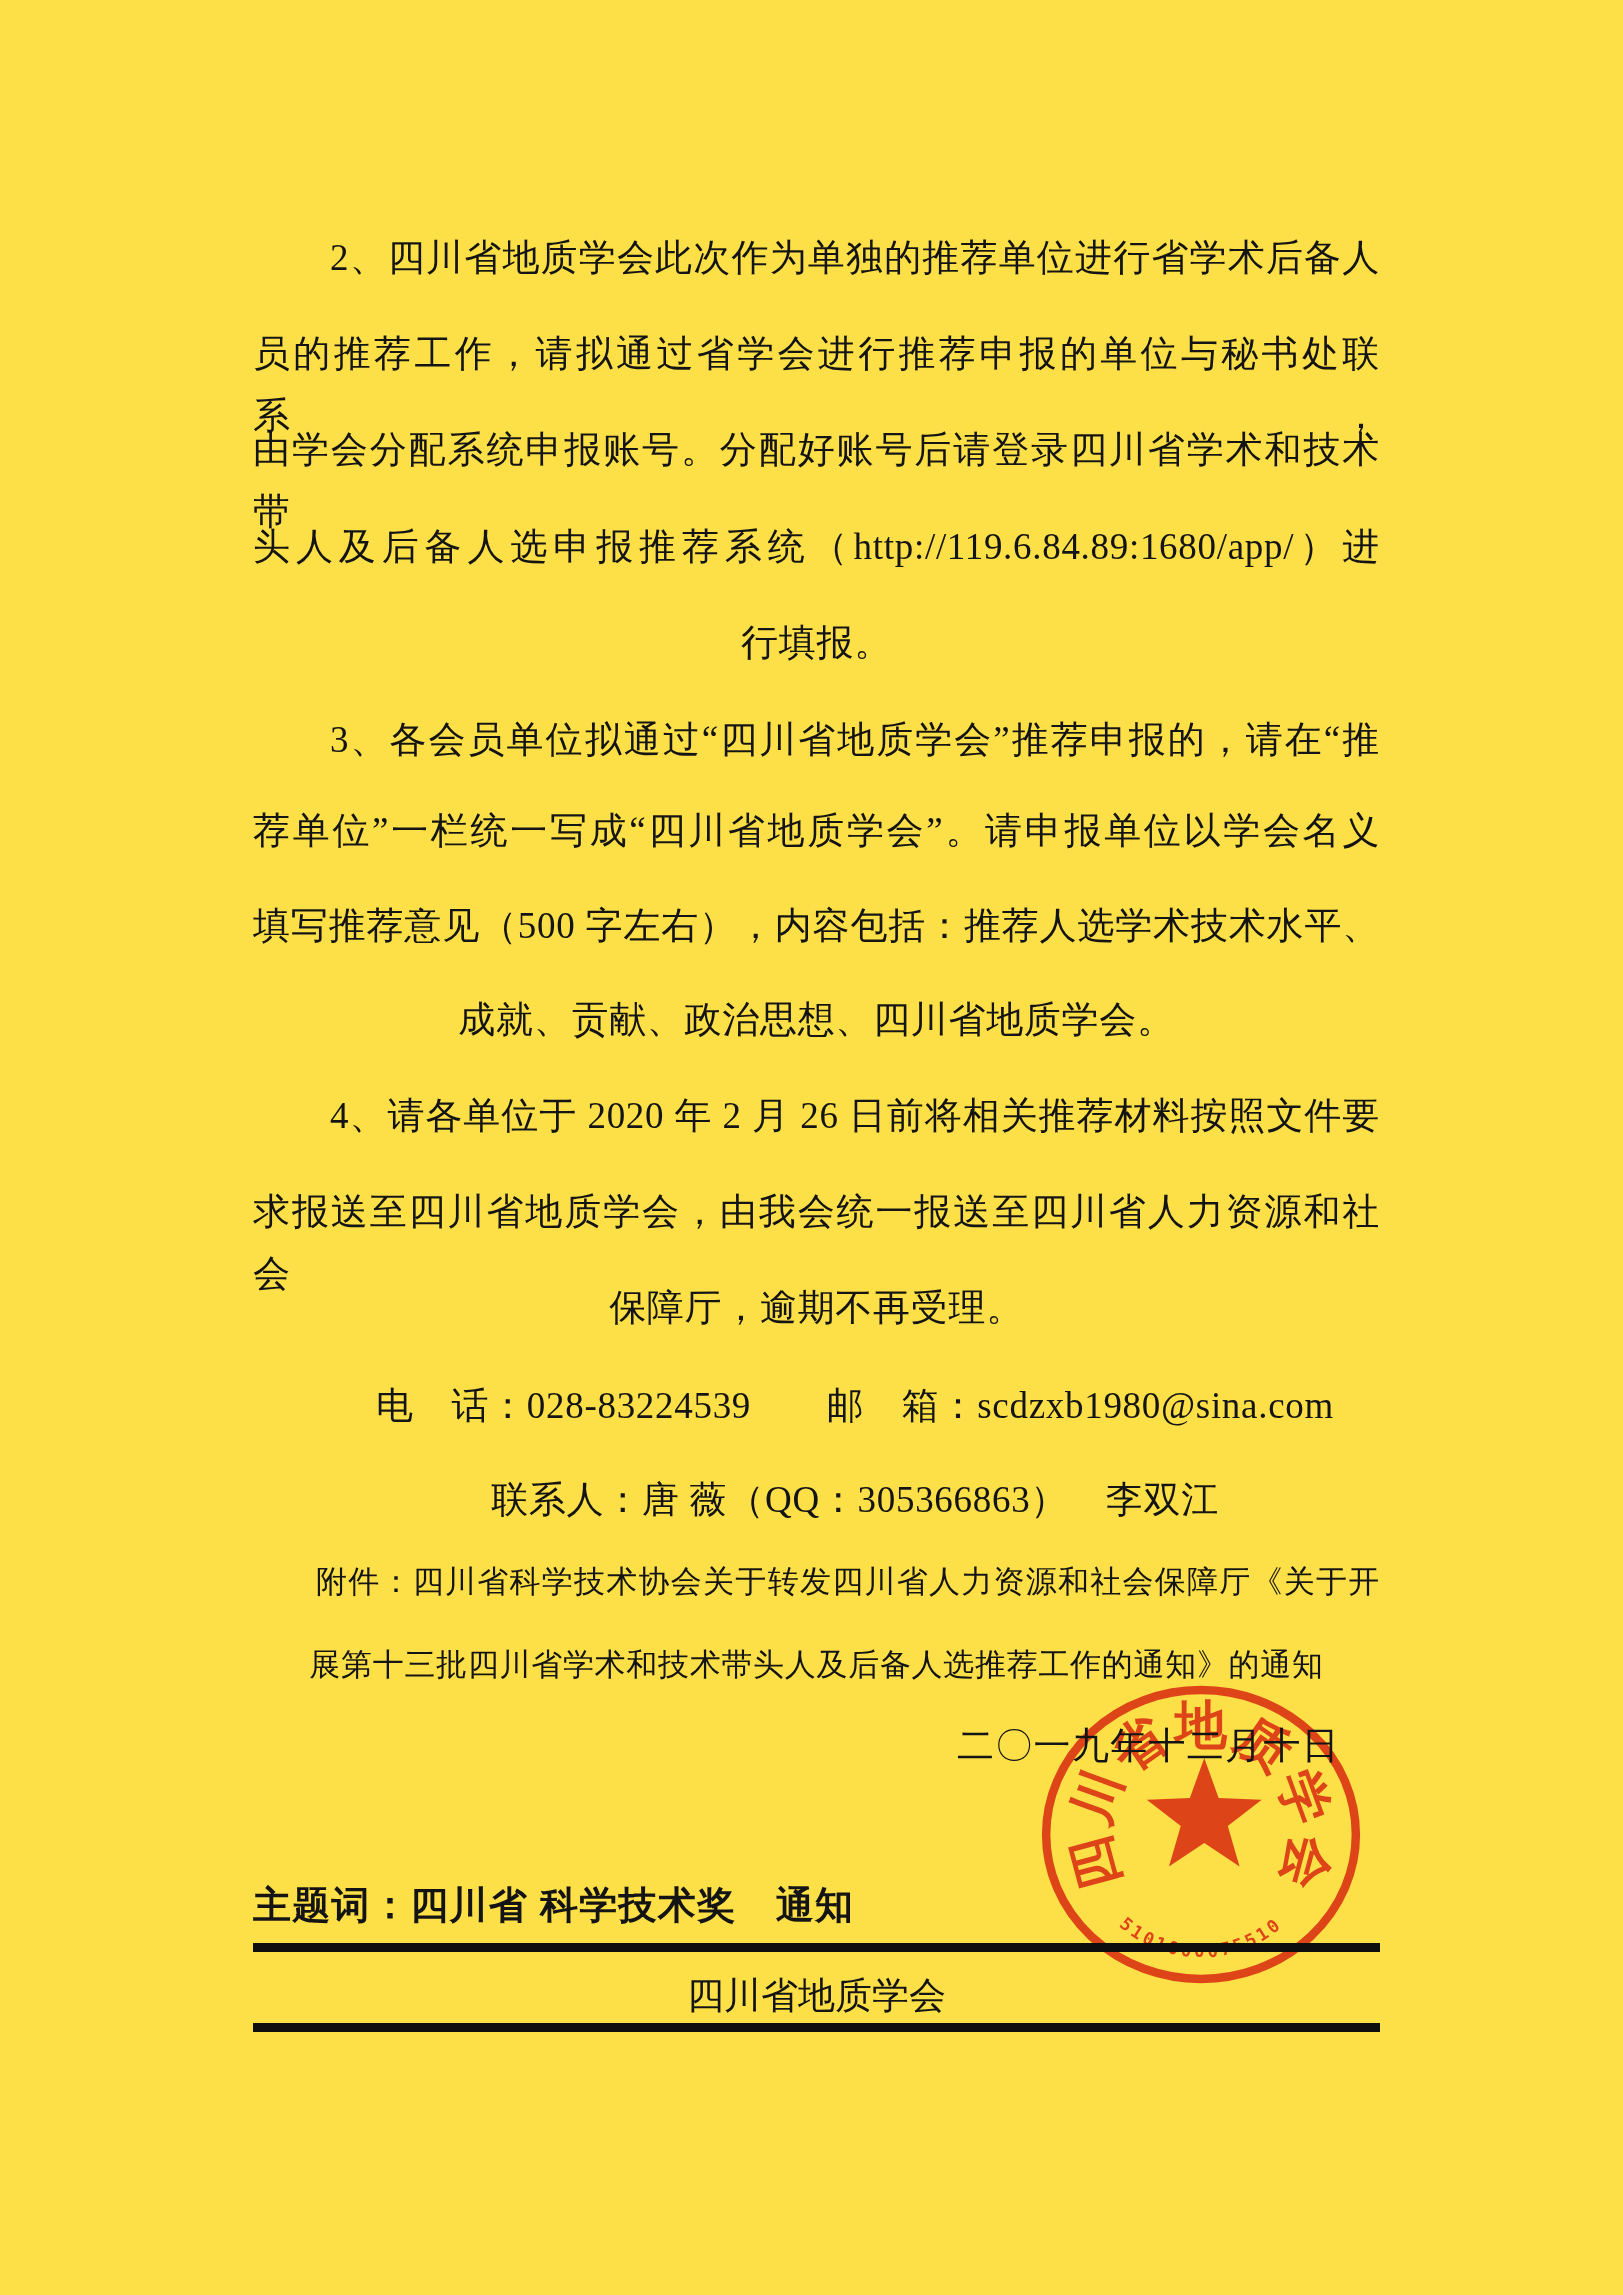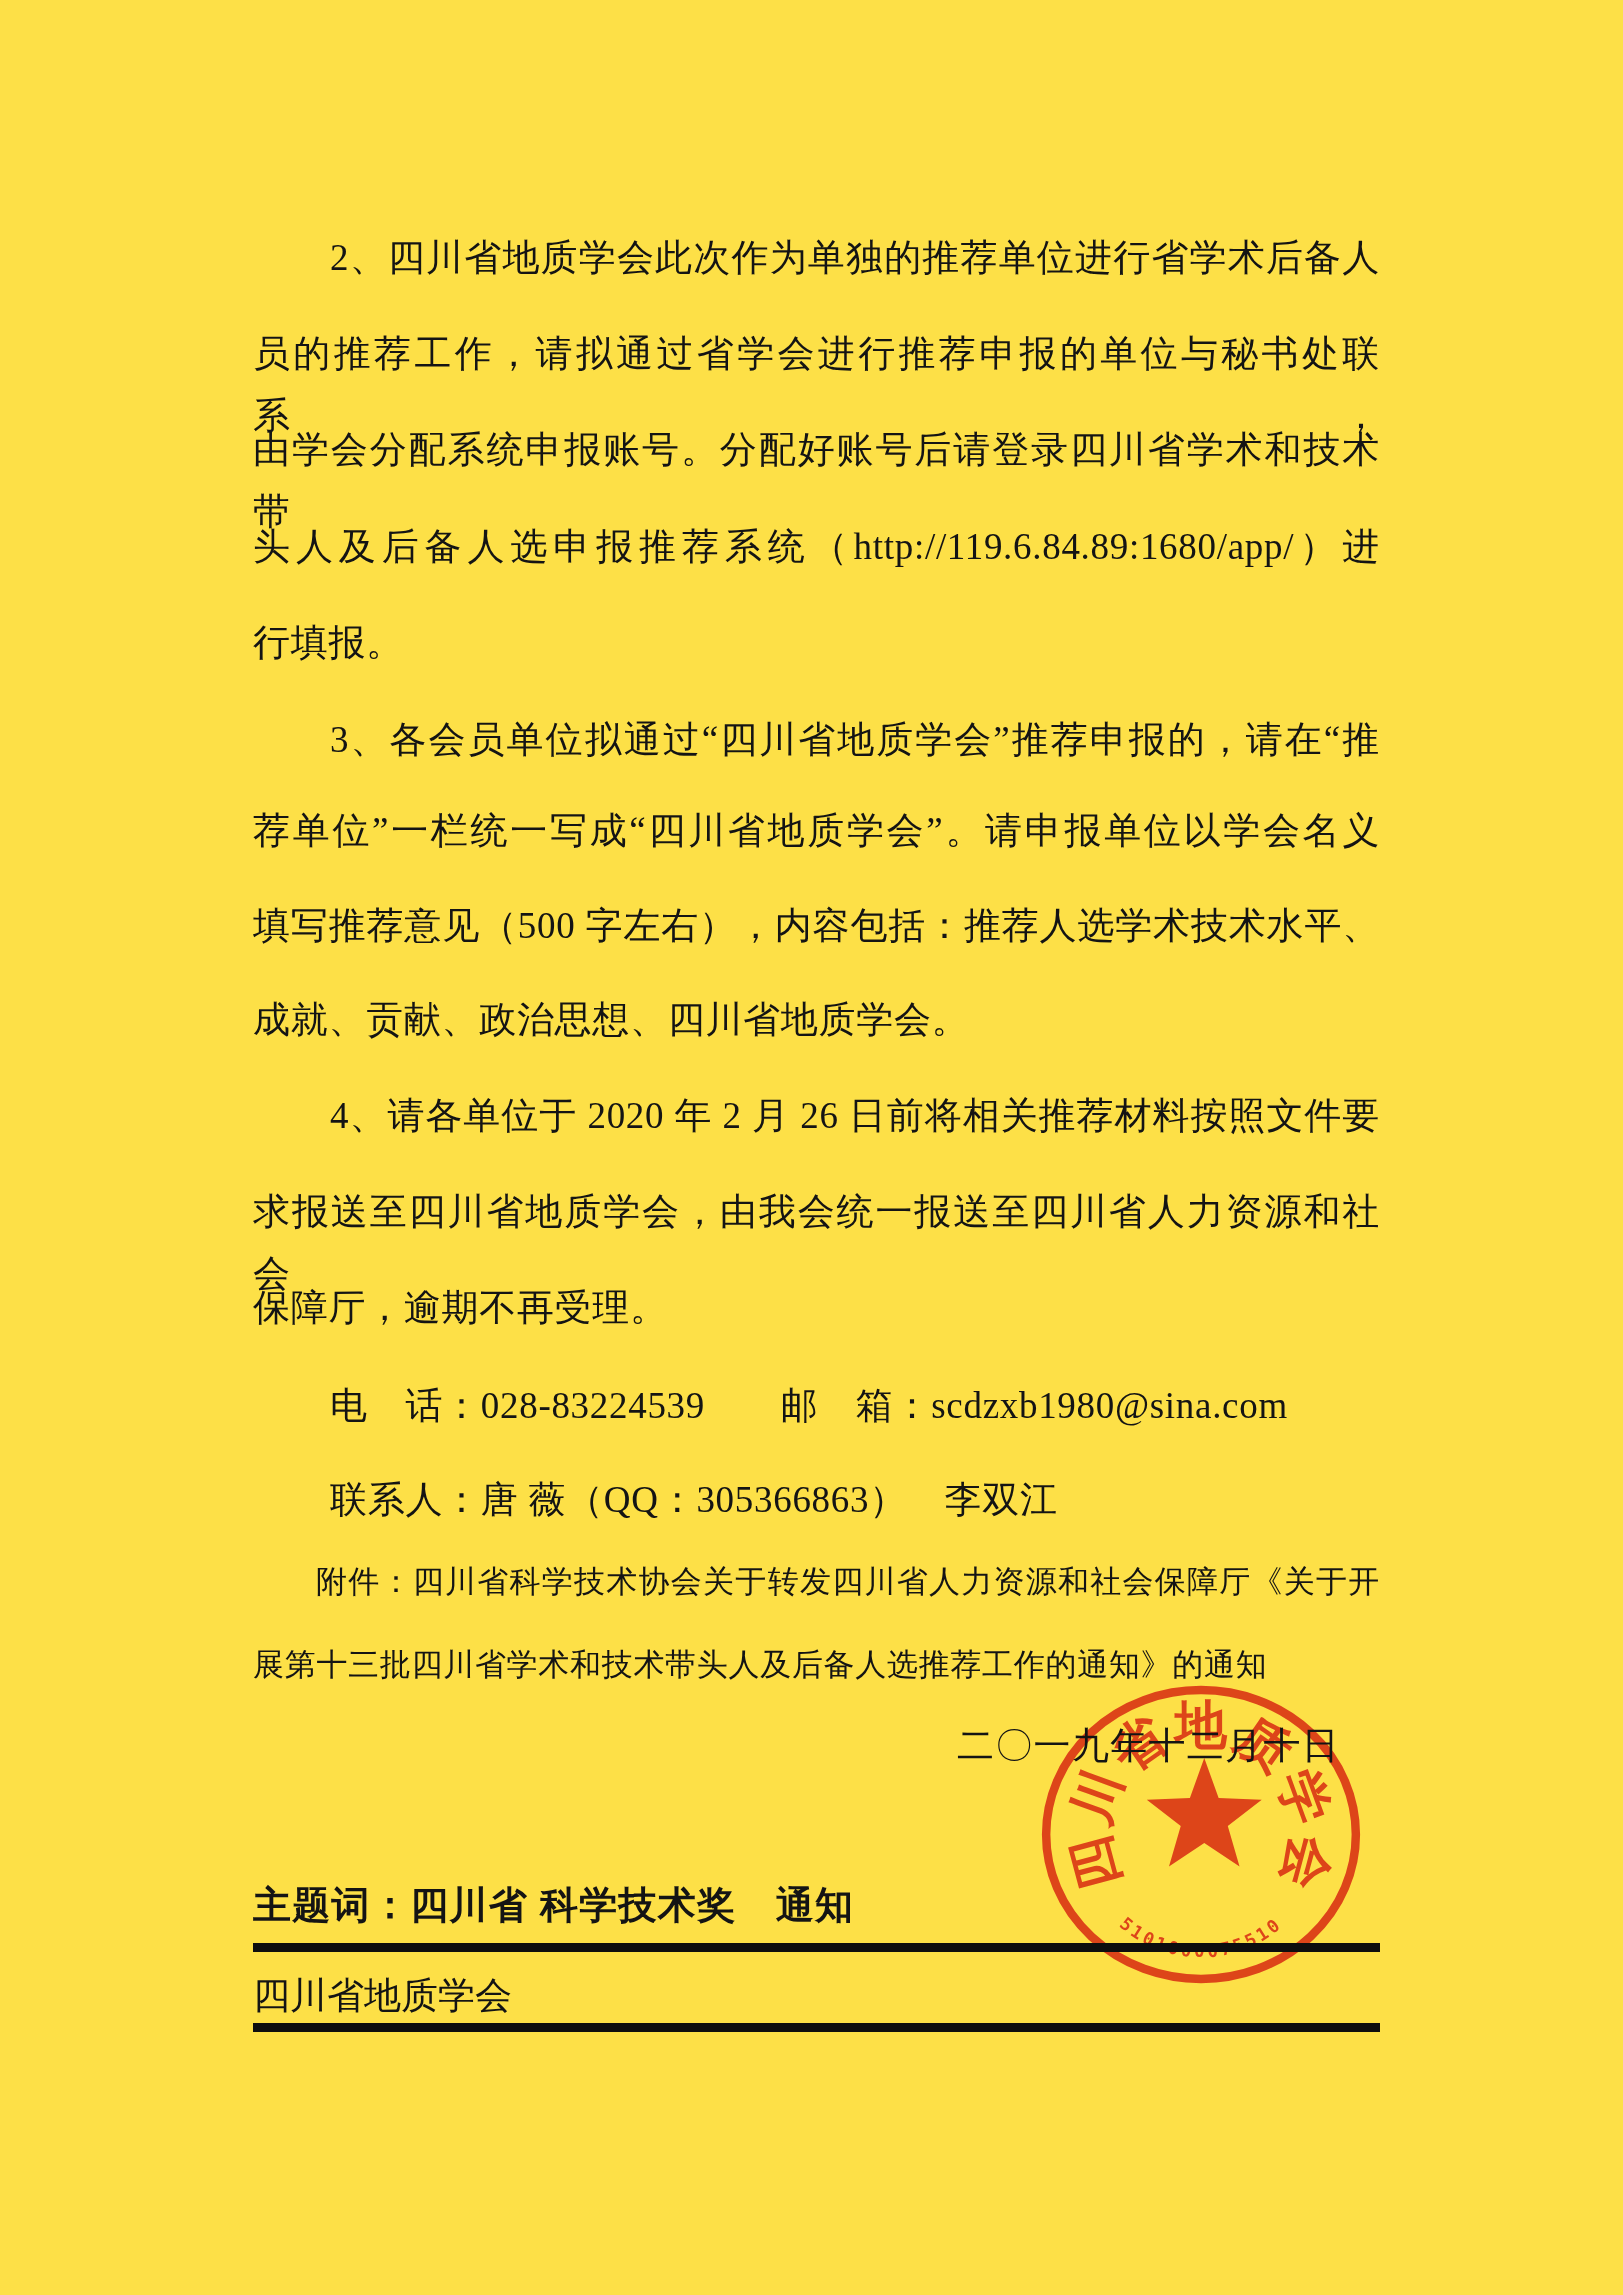--- a/index.html
+++ b/index.html
@@ -10,20 +10,21 @@
     background:#fde047;
     font-family:"Liberation Serif","DejaVu Serif",serif;
     color:#141414;
     overflow:hidden;
   }
   .line {
     position:absolute;
     left:253px; width:1127px;
     font-size:37px; line-height:62px;
     letter-spacing:0.7px;
+    text-align:center;
   }
   .j { text-align:justify; text-align-last:justify; text-justify:inter-character; }
   .indent { box-sizing:border-box; padding-left:77px; }
   .att { font-size:31px; line-height:60px; }
   .att.indent { padding-left:63px; }
   .date-line {
     position:absolute; left:957px; top:1717px;
     font-size:37px; line-height:58px; letter-spacing:1.3px;
     z-index:3;
   }
@@ -34,21 +35,21 @@
     letter-spacing:1.3px;
   }
   .rule {
     position:absolute; left:253px; width:1127px; height:8.5px;
     background:#0e0e0e; z-index:3;
   }
   .rule-top { top:1943px; }
   .rule-bottom { top:2023px; }
   .footer-row {
     position:absolute; left:253px; top:1965px; width:1127px;
-    display:flex; justify-content:flex-start; align-items:baseline;
+    display:flex; justify-content:center; align-items:baseline;
     font-size:37px; line-height:62px; z-index:3;
   }
   .stamp {
     position:absolute; left:1037px; top:1682px;
     width:328px; height:305px;
     mix-blend-mode:multiply; opacity:0.92;
     z-index:2;
   }
   .stamp svg { display:block; width:100%; height:100%; }
   .seal-char {

